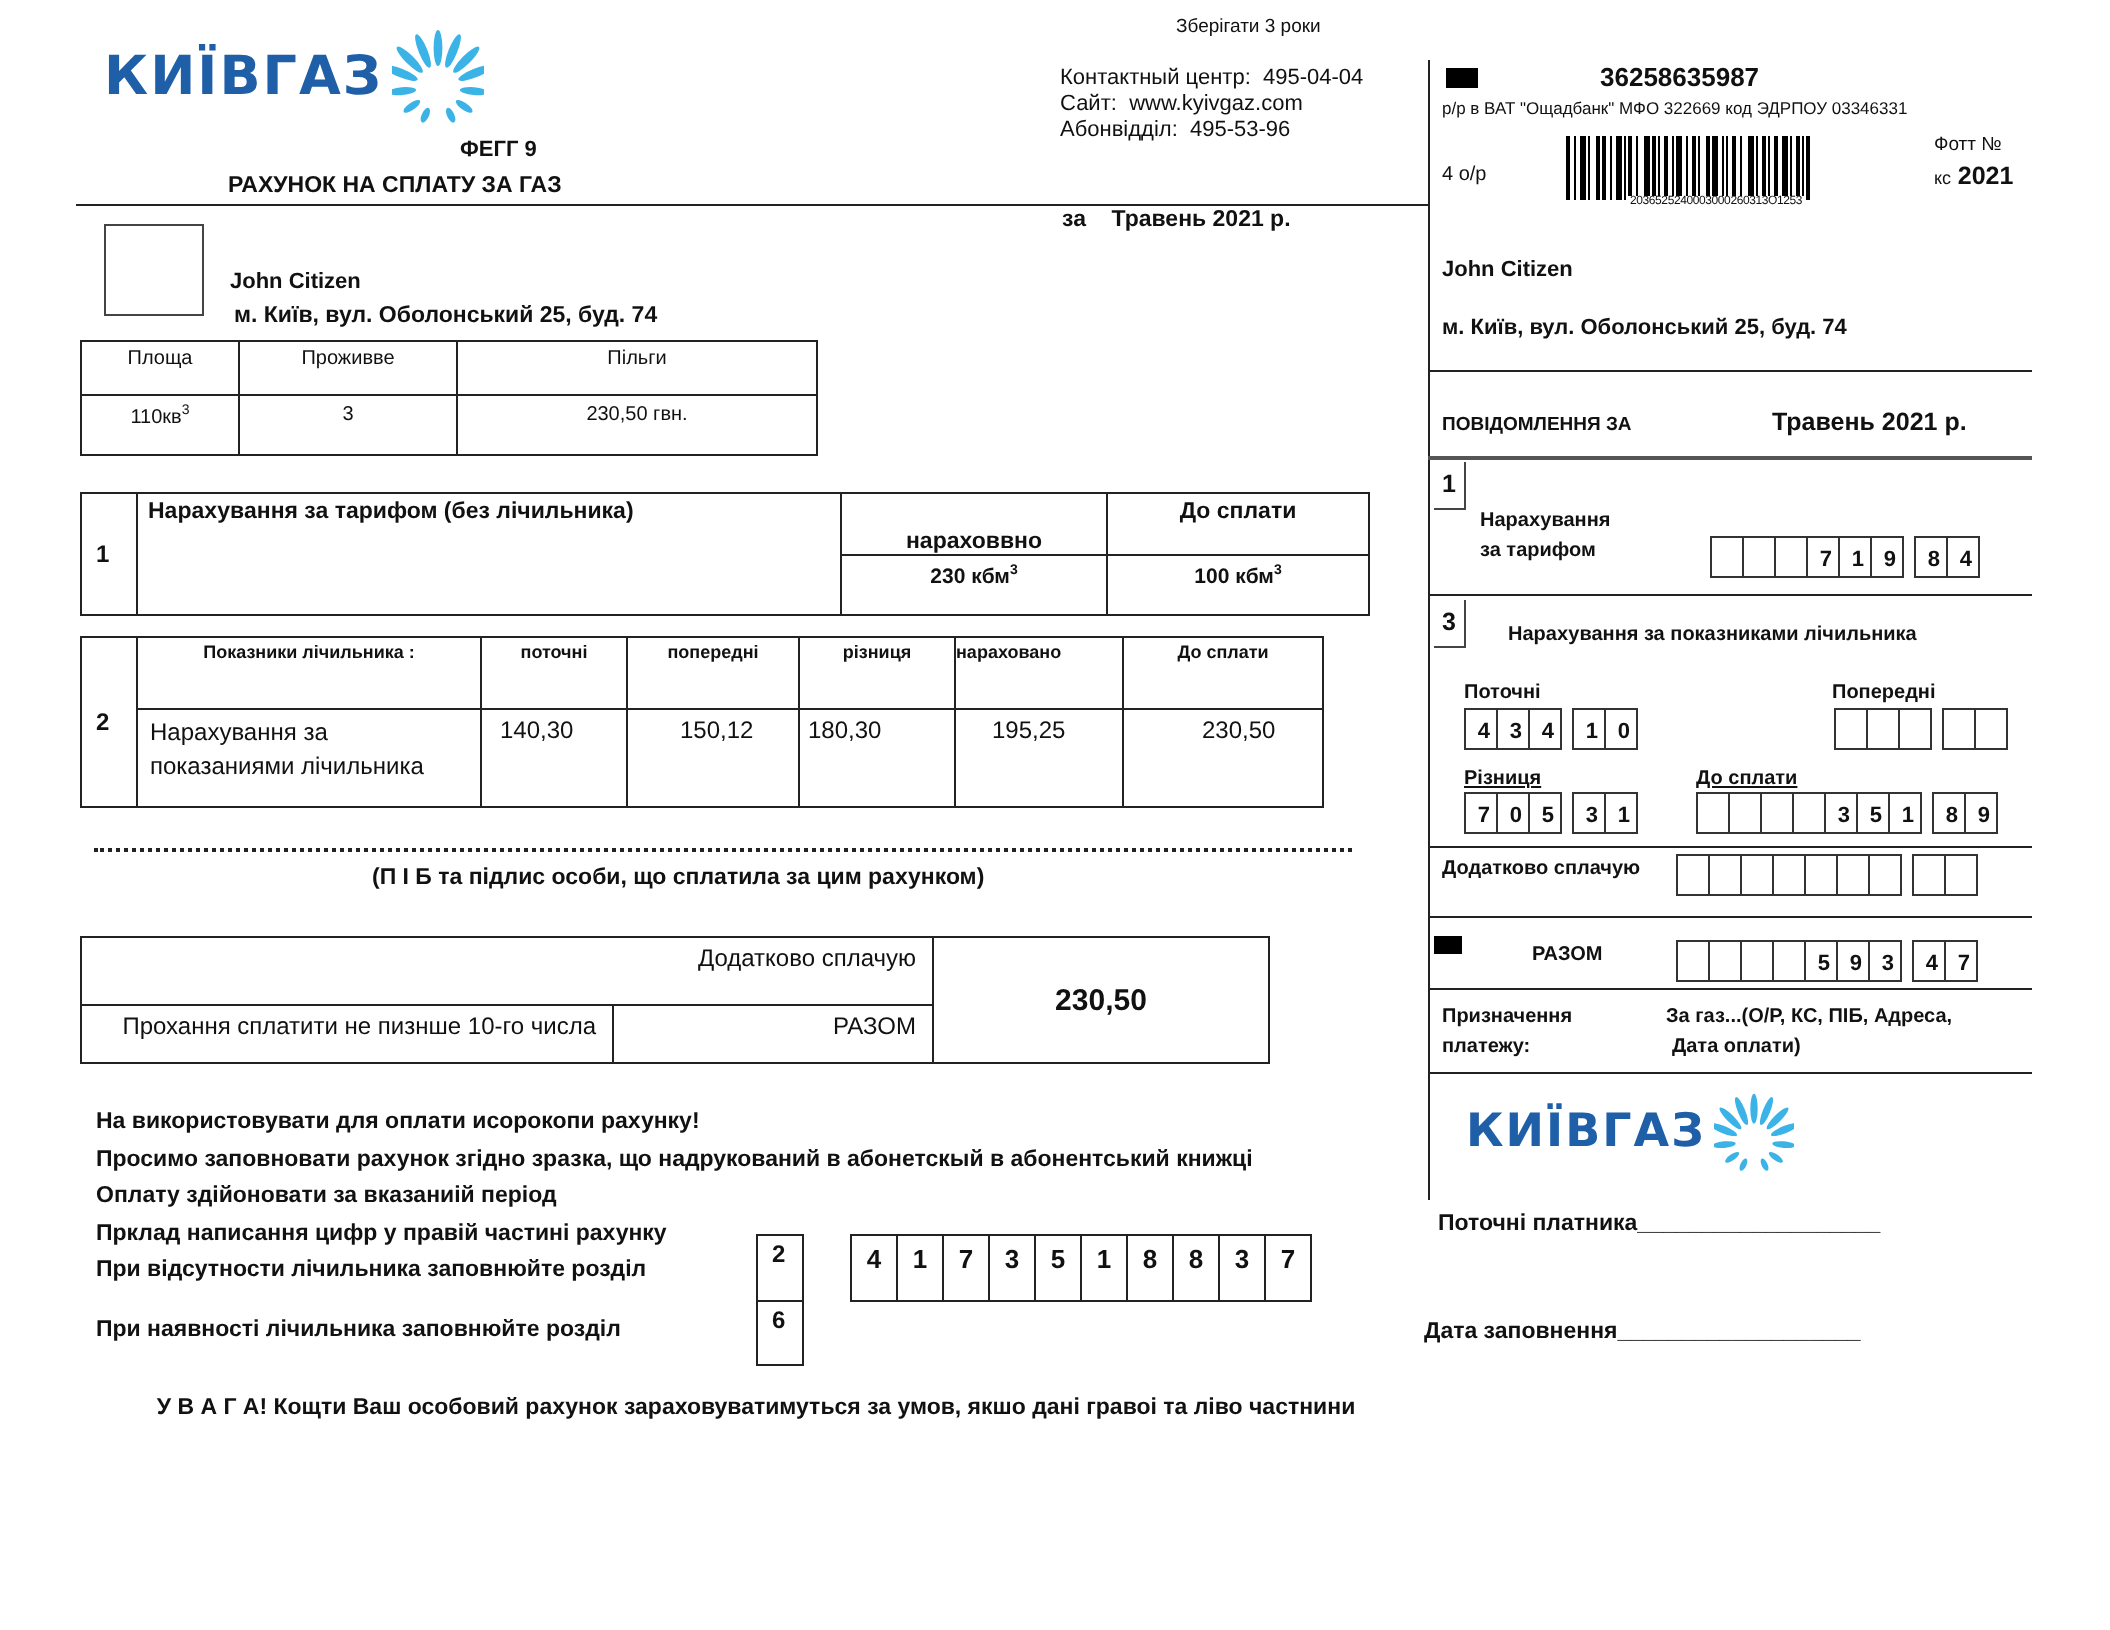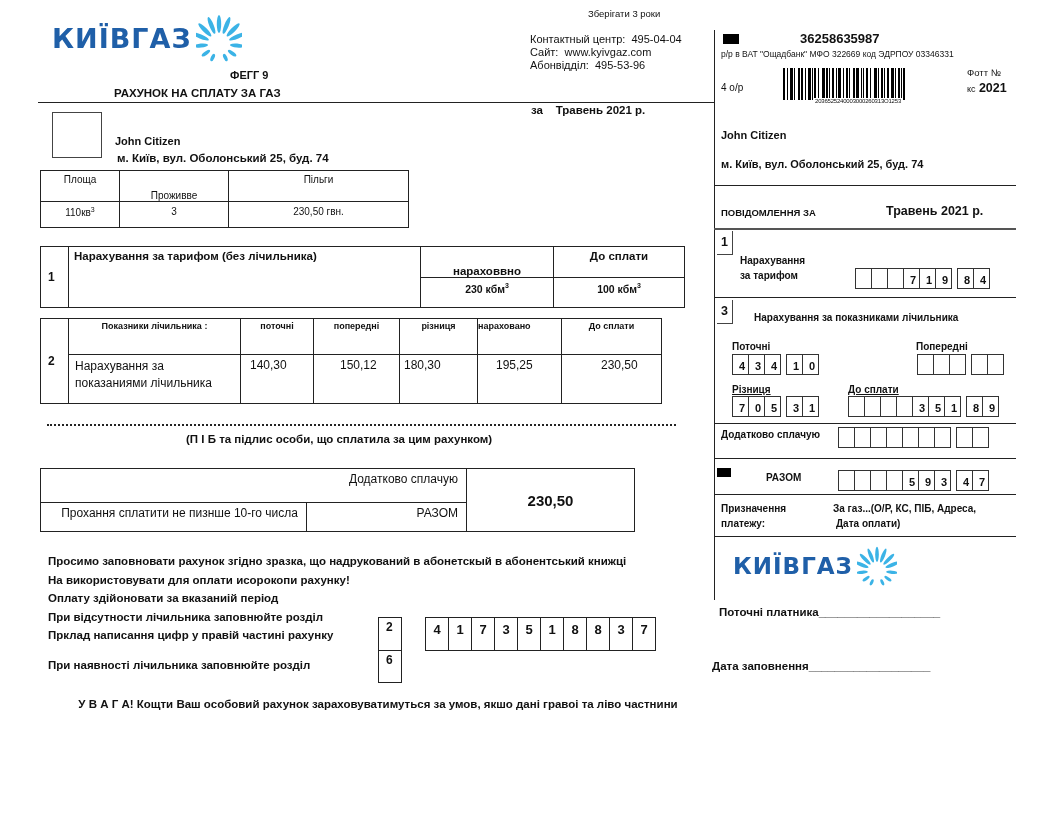--- a/index.html
+++ b/index.html
@@ -65,21 +65,21 @@
 </div>
 
 <div class="sqbox" style="left:52px;top:112px;width:50px;height:46px;"></div>
 <div class="abs b" style="left:115px;top:135px;font-size:11px;">John Citizen</div>
 <div class="abs b" style="left:117px;top:152px;font-size:11.5px;">м. Київ, вул. Оболонський 25, буд. 74</div>
 
 <table class="grid" style="left:40px;top:170px;width:369px;height:58px;font-size:10px;">
   <tbody>
       <tr style="height:27px;">
     <td style="width:79px;text-align:center;padding-top:3px;">Площа</td>
-    <td style="width:109px;text-align:center;padding-top:19px;">Проживве</td>
+    <td style="width:109px;text-align:center;padding-top:3px;">Проживве</td>
     <td style="text-align:center;padding-top:3px;">Пільги</td>
   </tr>
   <tr>
     <td style="text-align:center;padding-top:4px;"><span>110кв</span><sup>3</sup></td>
     <td style="text-align:center;padding-top:4px;">3</td>
     <td style="text-align:center;padding-top:4px;">230,50 гвн.</td>
   </tr>
 </tbody>
   </table>
 
@@ -130,25 +130,25 @@
     <td rowspan="2" style="width:168px;text-align:center;vertical-align:middle;font-size:15px;" class="b">230,50</td>
   </tr>
   <tr>
     <td style="width:266px;text-align:right;padding:3px 8px 0 0;">Прохання сплатити не пизнше 10-го числа</td>
     <td style="text-align:right;padding:3px 8px 0 0;">РАЗОМ</td>
   </tr>
 </tbody>
   </table>
 
 <div class="abs b" style="left:48px;top:552px;font-size:11.5px;line-height:18.5px;">
+  <div>На використовувати для оплати исорокопи рахунку!</div>
   <div>Просимо заповновати рахунок згідно зразка, що надрукований в абонетскый в абонентський книжці</div>
-  <div>На використовувати для оплати исорокопи рахунку!</div>
   <div>Оплату здійоновати за вказаниій період</div>
+  <div>Прклад написання цифр у правій частині рахунку</div>
   <div>При відсутности лічильника заповнюйте розділ</div>
-  <div>Прклад написання цифр у правій частині рахунку</div>
 </div>
 <div class="abs b" style="left:48px;top:659px;font-size:11.5px;">При наявності лічильника заповнюйте розділ</div>
 
 <div class="abs b" style="left:378px;top:617px;width:24px;height:34px;border:1px solid #222;padding:2px 0 0 7px;font-size:12px;">2</div>
 <div class="abs b" style="left:378px;top:650px;width:24px;height:33px;border:1px solid #222;padding:2px 0 0 7px;font-size:12px;">6</div>
 
 <div class="abs" style="left:425px;top:617px;display:flex;">
   <div class="b" style="width:24px;height:34px;border:1px solid #222;margin-right:-1px;text-align:center;padding-top:4px;font-size:13px;">4</div>
   <div class="b" style="width:24px;height:34px;border:1px solid #222;margin-right:-1px;text-align:center;padding-top:4px;font-size:13px;">1</div>
   <div class="b" style="width:24px;height:34px;border:1px solid #222;margin-right:-1px;text-align:center;padding-top:4px;font-size:13px;">7</div>

